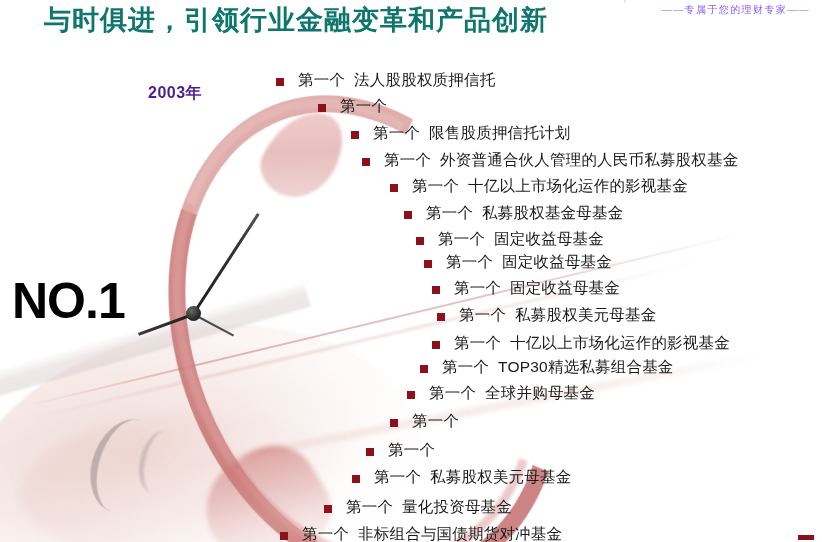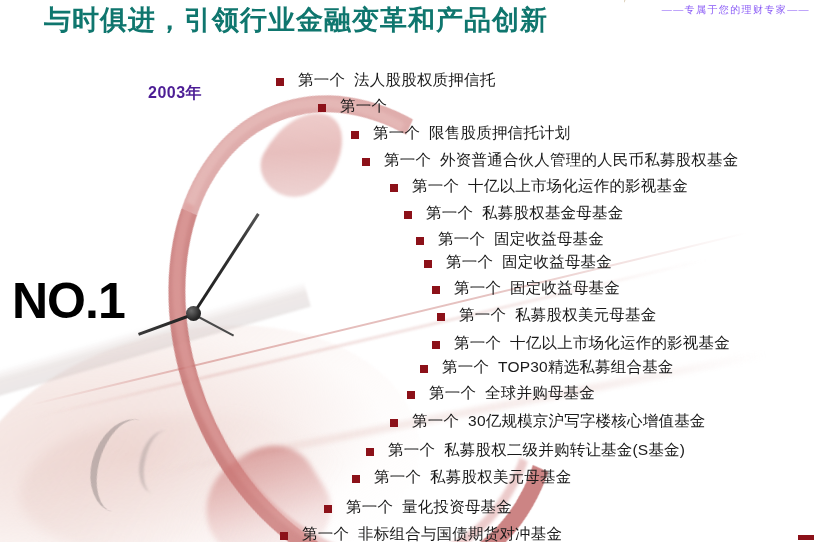--- a/index.html
+++ b/index.html
@@ -385,26 +385,24 @@
         <span class="achievement-text">TOP30精选私募组合基金</span>
       </div>
       <div class="achievement-row" style="left: 407px; top: 383px;">
         <span class="bullet-square"></span>
         <span class="achievement-text achievement-rank">第一个</span>
         <span class="achievement-text">全球并购母基金</span>
       </div>
       <div class="achievement-row" style="left: 390px; top: 411px;">
         <span class="bullet-square"></span>
         <span class="achievement-text achievement-rank">第一个</span>
-        <span class="achievement-text">30亿规模京沪写字楼核心增值基金</span>
       </div>
       <div class="achievement-row" style="left: 366px; top: 440px;">
         <span class="bullet-square"></span>
         <span class="achievement-text achievement-rank">第一个</span>
-        <span class="achievement-text">私募股权二级并购转让基金(S基金)</span>
       </div>
       <div class="achievement-row" style="left: 352px; top: 467px;">
         <span class="bullet-square"></span>
         <span class="achievement-text achievement-rank">第一个</span>
         <span class="achievement-text">私募股权美元母基金</span>
       </div>
       <div class="achievement-row" style="left: 324px; top: 497px;">
         <span class="bullet-square"></span>
         <span class="achievement-text achievement-rank">第一个</span>
         <span class="achievement-text">量化投资母基金</span>

